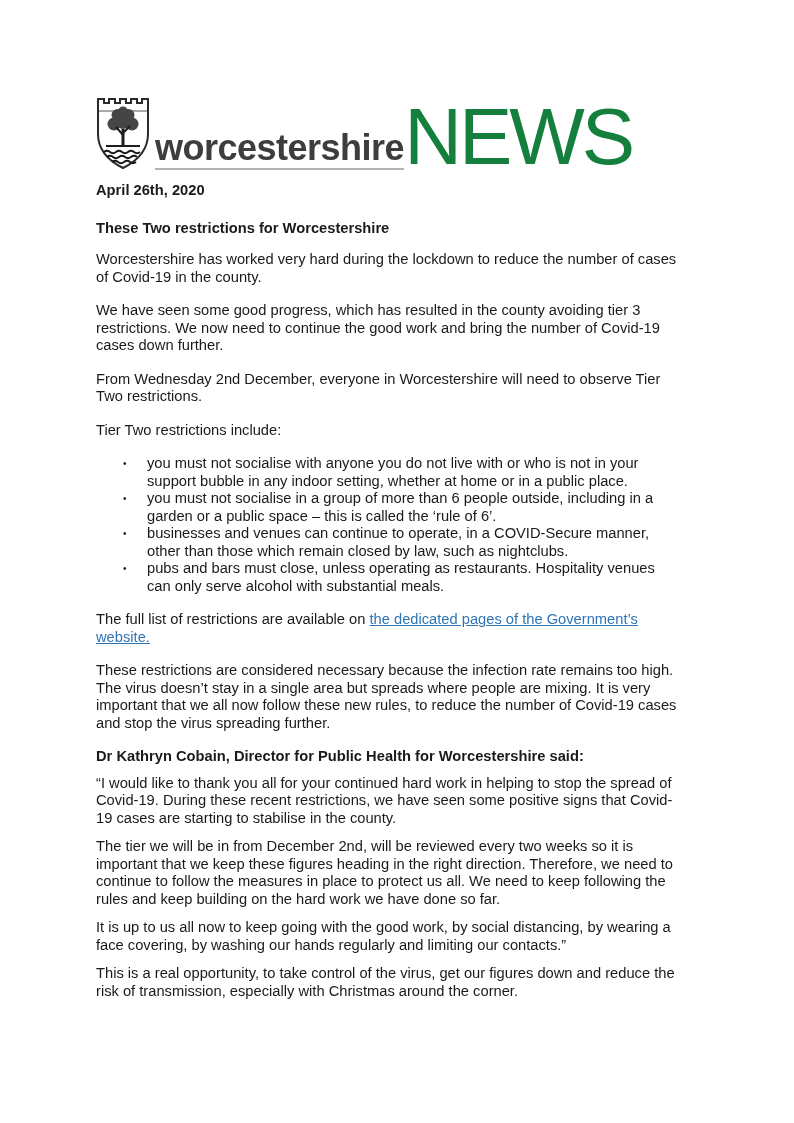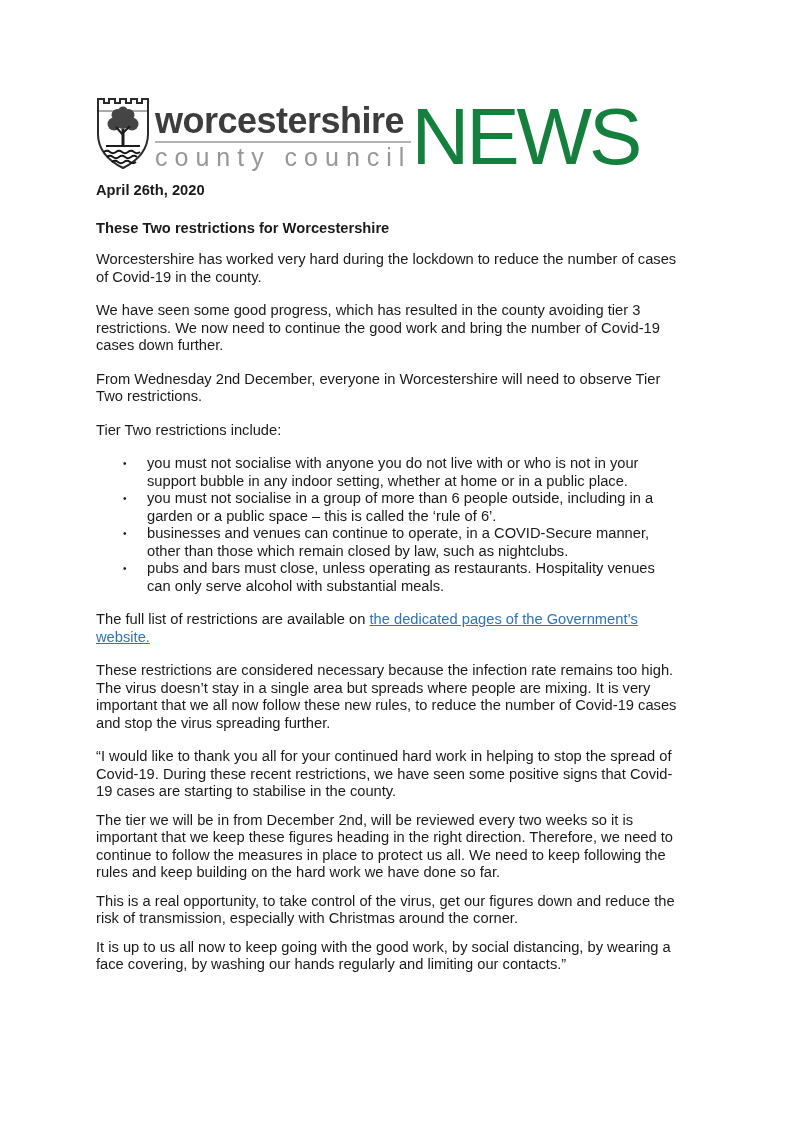--- a/index.html
+++ b/index.html
@@ -106,21 +106,20 @@
       </g>
       <path d="M27 50 L27 33" stroke="#1d1d1d" stroke-width="3" fill="none"></path>
       <path d="M27 39 L20 31 M27 37 L34 30" stroke="#1d1d1d" stroke-width="2" fill="none"></path>
       <path d="M10 50 L44 50" stroke="#1d1d1d" stroke-width="2"></path>
       <path d="M8 56 Q11 53.5 14 56 T20 56 T26 56 T32 56 T38 56 T44 56" stroke="#151515" stroke-width="1.8" fill="none"></path>
       <path d="M11 61 Q14 58.5 17 61 T23 61 T29 61 T35 61 T41 61" stroke="#151515" stroke-width="1.8" fill="none"></path>
       <path d="M16 66 Q19 63.5 22 66 T28 66 T34 66 T40 66" stroke="#151515" stroke-width="1.8" fill="none"></path>
     </svg>
     <div class="logo-text">
       <div class="logo-name">worcestershire</div>
-      <div class="logo-sub">county council</div>
     </div>
     <div class="news">NEWS</div>
   </header>
 
   <main class="doc">
     <p class="b date-line">April 26th, 2020</p>
     <p class="b title-line">These Two restrictions for Worcestershire</p>
 
     <p>Worcestershire has worked very hard during the lockdown to reduce the number of cases of Covid-19 in the county.</p>
     <p>We have seen some good progress, which has resulted in the county avoiding tier 3 restrictions. We now need to continue the good work and bring the number of Covid-19 cases down further.</p>
@@ -143,22 +142,23 @@
       <li>
         <span class="bullet">•</span>
         <span class="li-text">pubs and bars must close, unless operating as restaurants. Hospitality venues can only serve alcohol with substantial meals.</span>
       </li>
     </ul>
 
     <p><span>The full list of restrictions are available on </span><a href="#" class="gov-link">the dedicated pages of the Government’s website.</a></p>
 
     <p>These restrictions are considered necessary because the infection rate remains too high. The virus doesn’t stay in a single area but spreads where people are mixing. It is very important that we all now follow these new rules, to reduce the number of Covid-19 cases and stop the virus spreading further.</p>
 
+    <p class="b quote-heading">Dr Kathryn Cobain, Director for Public Health for Worcestershire said:</p>
 
     <div class="quotes">
       <p>“I would like to thank you all for your continued hard work in helping to stop the spread of Covid-19. During these recent restrictions, we have seen some positive signs that Covid-19 cases are starting to stabilise in the county.</p>
       <p>The tier we will be in from December 2nd, will be reviewed every two weeks so it is important that we keep these figures heading in the right direction. Therefore, we need to continue to follow the measures in place to protect us all. We need to keep following the rules and keep building on the hard work we have done so far.</p>
+      <p>It is up to us all now to keep going with the good work, by social distancing, by wearing a face covering, by washing our hands regularly and limiting our contacts.”</p>
       <p>This is a real opportunity, to take control of the virus, get our figures down and reduce the risk of transmission, especially with Christmas around the corner.</p>
-      <p>It is up to us all now to keep going with the good work, by social distancing, by wearing a face covering, by washing our hands regularly and limiting our contacts.”</p>
     </div>
   </main>
 
 </div>
 
 </body></html>

